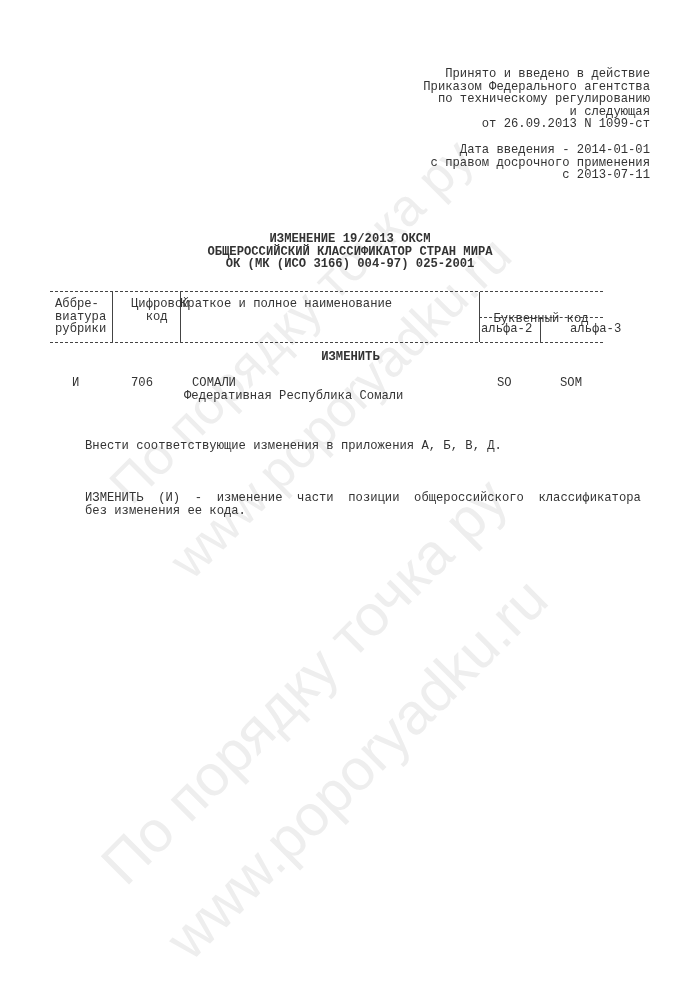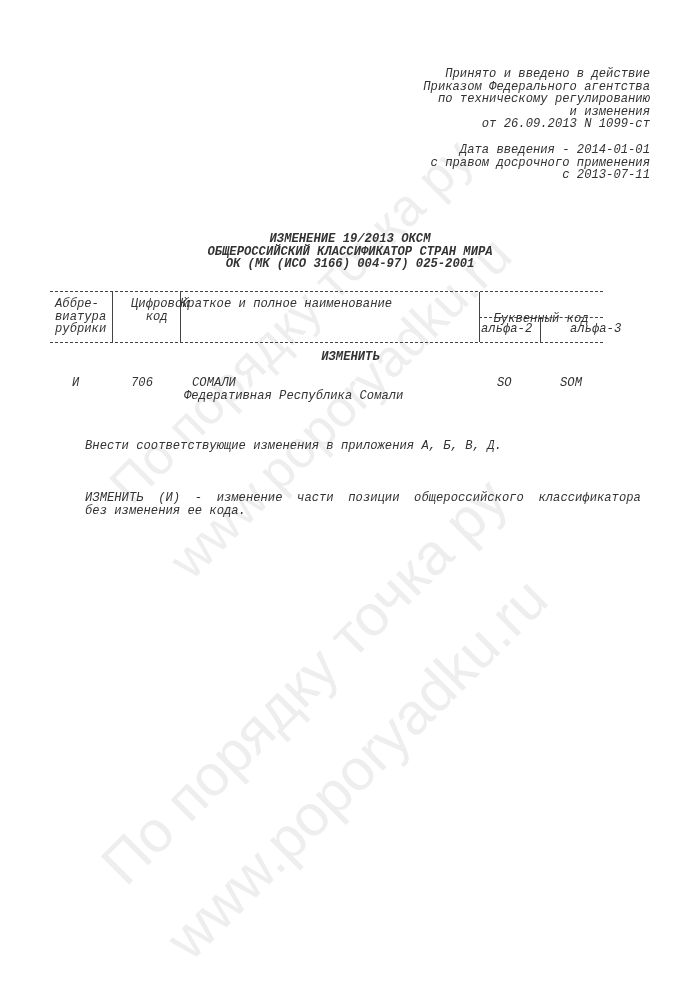--- a/index.html
+++ b/index.html
@@ -7,21 +7,21 @@
     width:700px; height:990px; background:#ffffff; position:relative; overflow:hidden;
     font-family:"Liberation Mono", "DejaVu Sans Mono", monospace; color:#333333;
     font-size:12.2px;
   }
   .wm { position:absolute; color:#eeeeee; font-family:"Liberation Sans","DejaVu Sans",sans-serif;
         transform:rotate(-45deg); transform-origin:left bottom; white-space:nowrap; pointer-events:none; z-index:0; }
   .wm1 { font-size:58px; left:135px; top:830px; }
   .wm2 { font-size:58px; left:200px; top:905px; }
   .wm3 { font-size:52px; left:140px; top:455px; }
   .wm4 { font-size:52px; left:200px; top:530px; }
-  .content { position:absolute; left:0; top:0; width:700px; height:774px; z-index:1;font-style:italic; }
+  .content { position:absolute; left:0; top:0; width:700px; height:774px; z-index:1; }
   .line { position:absolute; white-space:pre; line-height:13px; }
   .header-block { position:absolute; right:50px; top:68px; text-align:right; line-height:12.6px; }
   .header-block div { white-space:pre; }
   .gap { height:13px; }
   .title-block { position:absolute; left:0; width:700px; top:233px; text-align:center; font-weight:bold; line-height:12.5px; }
   .title-block div { white-space:pre; }
   .tbl { position:absolute; left:50px; top:291px; width:553px; height:52px; }
   .hl { position:absolute; height:0; border-top:1.5px dashed #444; }
   .vl { position:absolute; width:0; border-left:1px solid #444; }
   .cell { position:absolute; white-space:pre; line-height:12.5px; }
@@ -35,21 +35,21 @@
 <div class="wm wm4">www.poporyadku.ru</div>
 <div class="wm wm1">По порядку точка ру</div>
 <div class="wm wm2">www.poporyadku.ru</div>
 
 <div class="content">
 
   <div class="header-block">
     <div>Принято и введено в действие</div>
     <div>Приказом Федерального агентства</div>
     <div>по техническому регулированию</div>
-    <div>и изменения</div>
+    <div>и следующая</div>
     <div>от 26.09.2013 N 1099-ст</div>
     <div class="gap"></div>
     <div>Дата введения - 2014-01-01</div>
     <div>с правом досрочного применения</div>
     <div>с 2013-07-11</div>
   </div>
 
   <div class="title-block">
     <div>ИЗМЕНЕНИЕ 19/2013 ОКСМ</div>
     <div>ОБЩЕРОССИЙСКИЙ КЛАССИФИКАТОР СТРАН МИРА</div>

